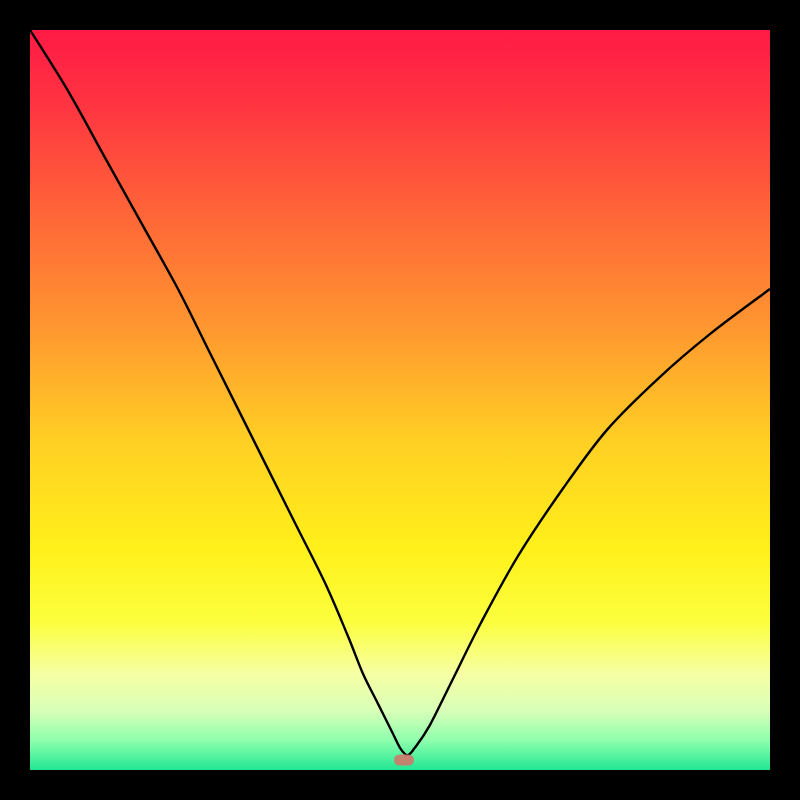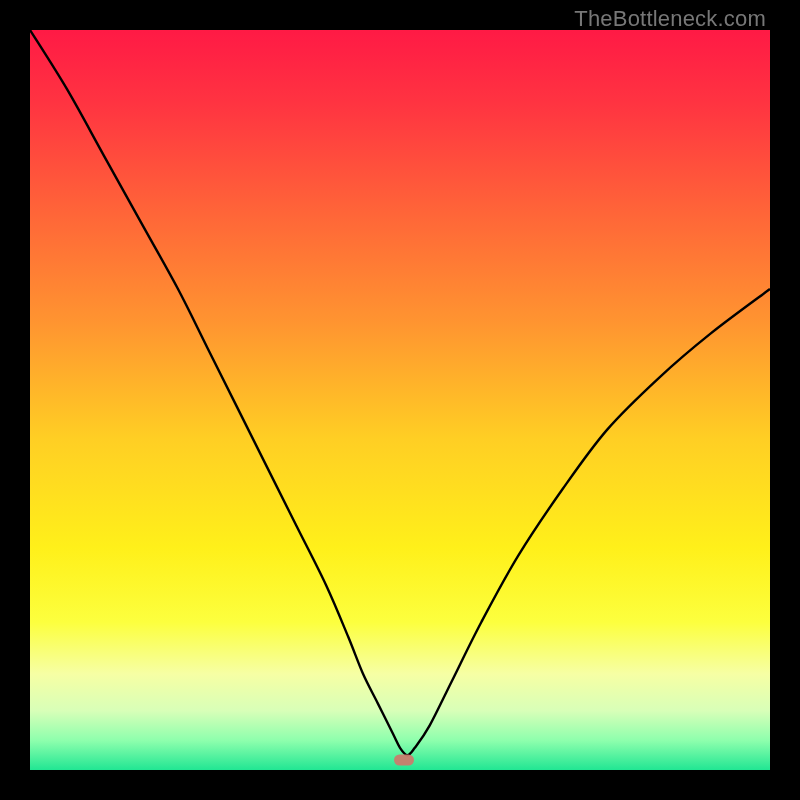--- a/index.html
+++ b/index.html
@@ -55,21 +55,20 @@
     background: #cd7a6b;
     opacity: 0.92;
     transform: translate(-50%, -50%);
   }
 </style>
 </head>
 <body>
 
 <div class="stage">
 
-  <div class="watermark">TheBottleneck.com</div>
 
   <div class="plot-area">
 
     <svg class="gradient-bg" viewBox="0 0 740 740" preserveAspectRatio="none">
       <defs>
         <linearGradient id="bg-grad" x1="0" y1="0" x2="0" y2="1">
             <stop offset="0%" stop-color="#ff1a45"></stop>
             <stop offset="10%" stop-color="#ff3441"></stop>
             <stop offset="25%" stop-color="#ff6638"></stop>
             <stop offset="40%" stop-color="#ff9630"></stop>

